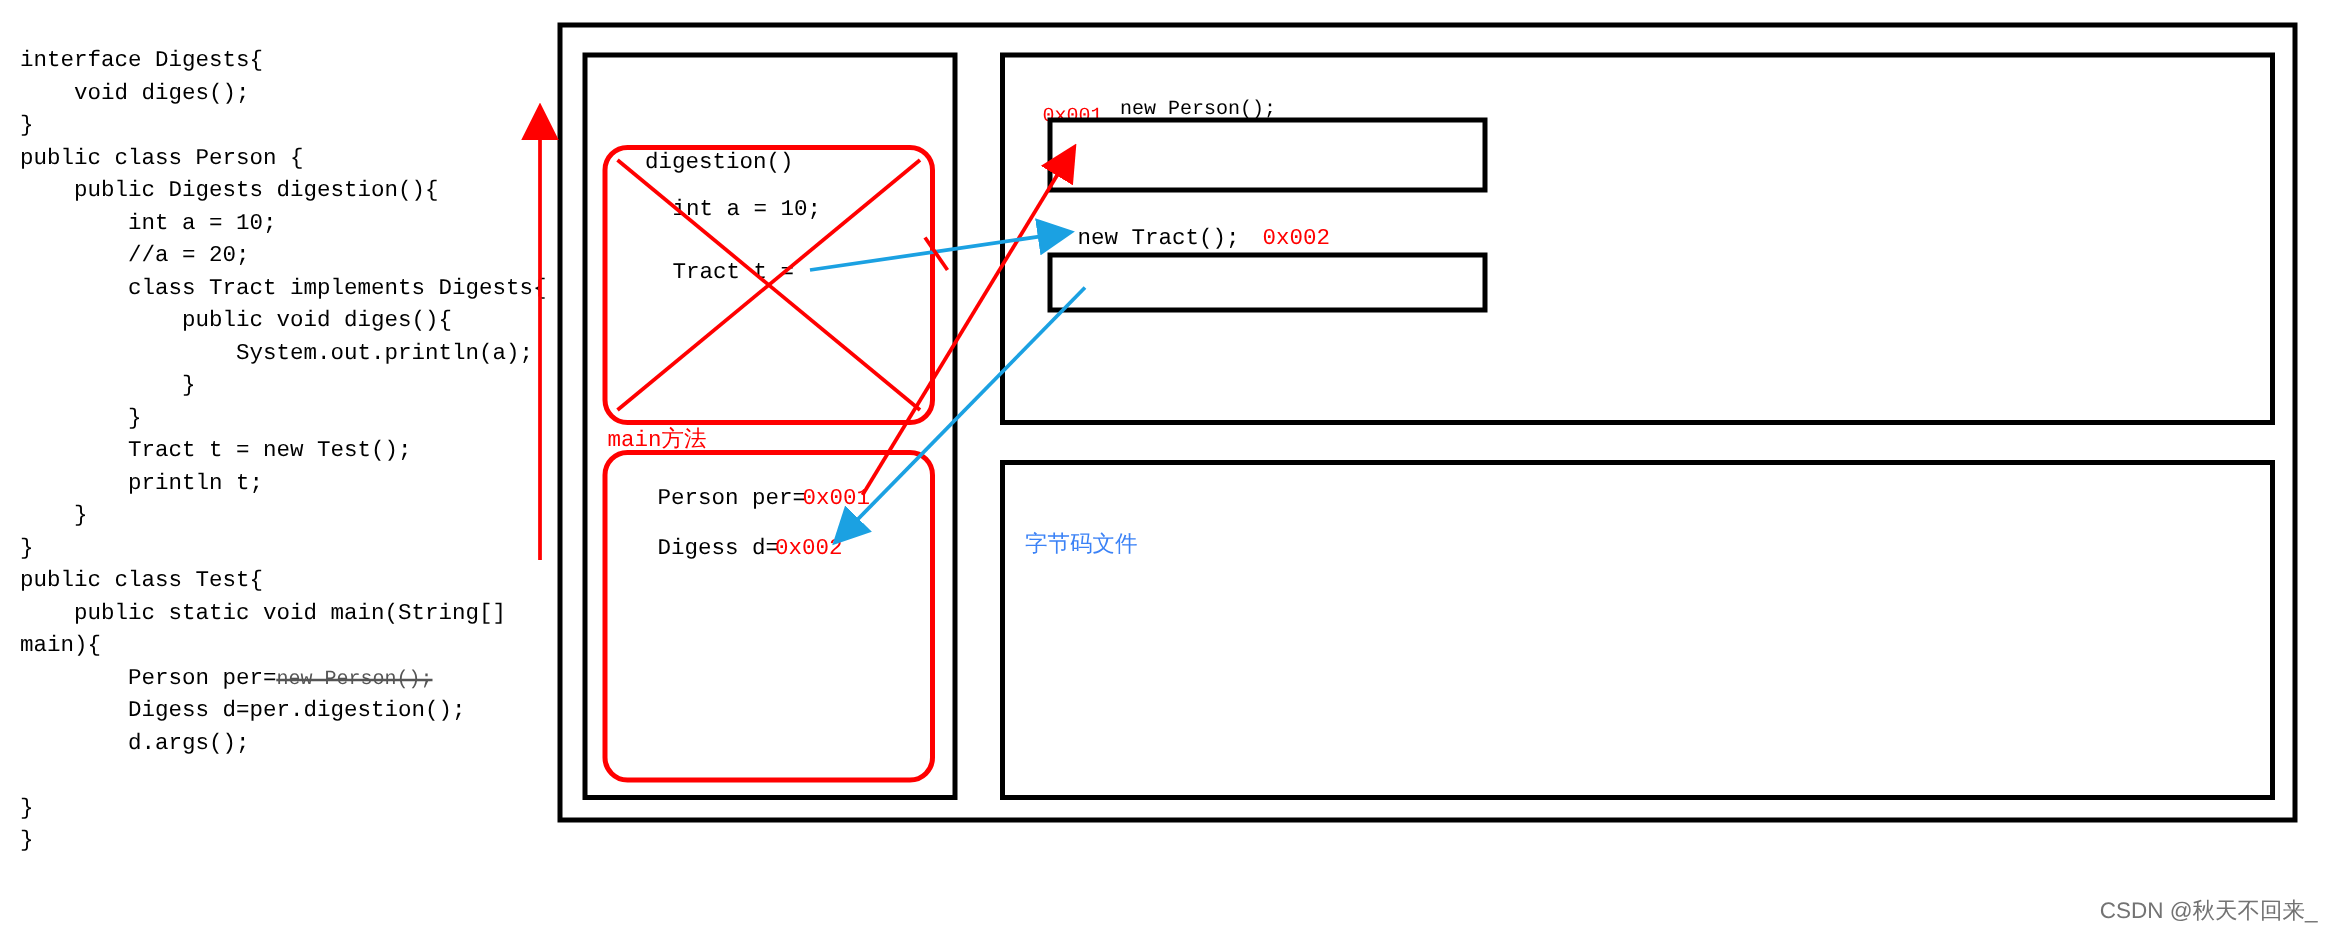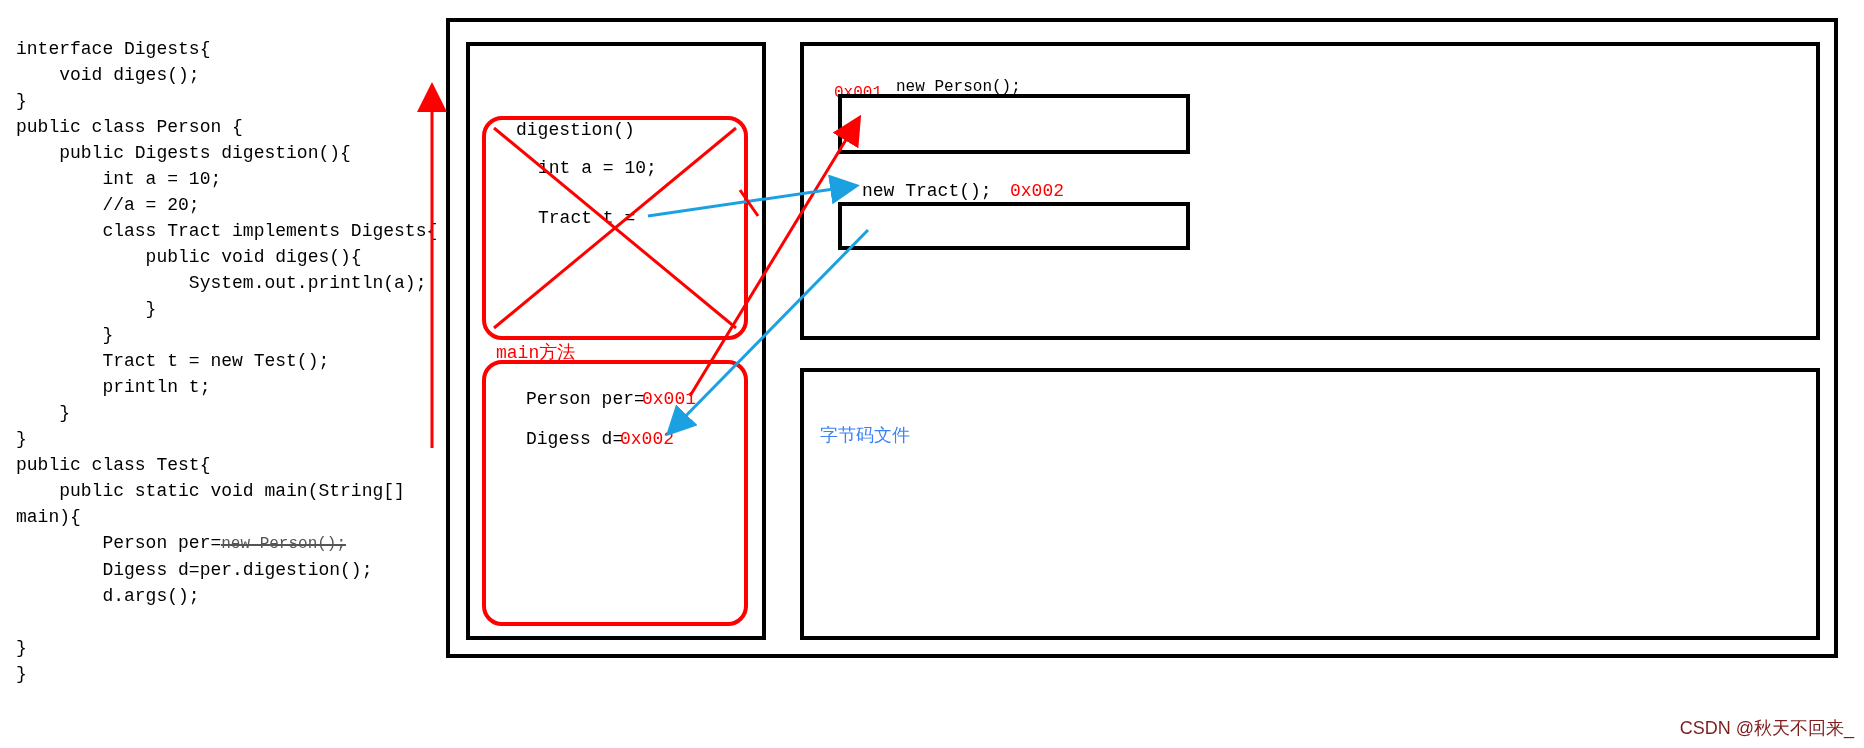--- a/index.html
+++ b/index.html
@@ -1,21 +1,21 @@
 <!DOCTYPE html>
 <html><head>
 <meta charset="utf-8">
 <style>
   html,body{margin:0;padding:0;font-family:"Courier New",monospace;font-size:18px;color:#000;}
   body{position:relative;width:1864px;height:748px;background:#fff;overflow:hidden;}
   .code{white-space:pre;line-height:26px;position:absolute;}
   .strike{color:#555;position:relative;}
   .strike:after{content:"";position:absolute;left:0;right:0;top:50%;height:2px;background:#555;}
   .small{font-size:16px;}
-  .watermark{position:absolute;right:10px;bottom:8px;color:#7f1d1d;font-size:18px;font-family:sans-serif;}
+  .watermark{position:absolute;right:10px;bottom:8px;color:#737373;font-size:18px;font-family:sans-serif;}
   svg{position:absolute;top:0;left:0;}
 </style>
 </head>
 <body>
 
 <div class="code" style="left:16px;top:10px;">
 <span>interface Digests{</span>
 <span>    void diges();</span>
 <span>}</span>
 <span>public class Person {</span>
@@ -38,21 +38,21 @@
 <span>        Digess d=per.digestion();</span>
 <span>        d.args();</span>
 <span></span>
 <span>}</span>
 <span>}</span>
 </div>
 
 <div class="code" style="left:516px;top:92px;margin-top:25px;">digestion()</div>
 <div class="code" style="left:538px;top:155px;">int a = 10;</div>
 <div class="code" style="left:538px;top:205px;">Tract t =</div>
-<div class="code" style="left:486px;top:340px;color:#ff0000;margin-left:10px;">main方法</div>
+<div class="code" style="left:486px;top:340px;color:#ff0000;">main方法</div>
 <div class="code" style="left:526px;top:386px;">Person per=</div>
 <div class="code" style="left:642px;top:386px;color:#ff0000;">0x001</div>
 <div class="code" style="left:526px;top:426px;">Digess d=</div>
 <div class="code" style="left:620px;top:426px;color:#ff0000;">0x002</div>
 
 <div class="code small" style="left:834px;top:80px;color:#ff0000;">0x001</div>
 <div class="code small" style="left:896px;top:74px;">new Person();</div>
 <div class="code" style="left:862px;top:178px;">new Tract();</div>
 <div class="code" style="left:1010px;top:178px;color:#ff0000;">0x002</div>
 <div class="code" style="left:820px;top:422px;color:#3b82f6;font-family:sans-serif;">字节码文件</div>

